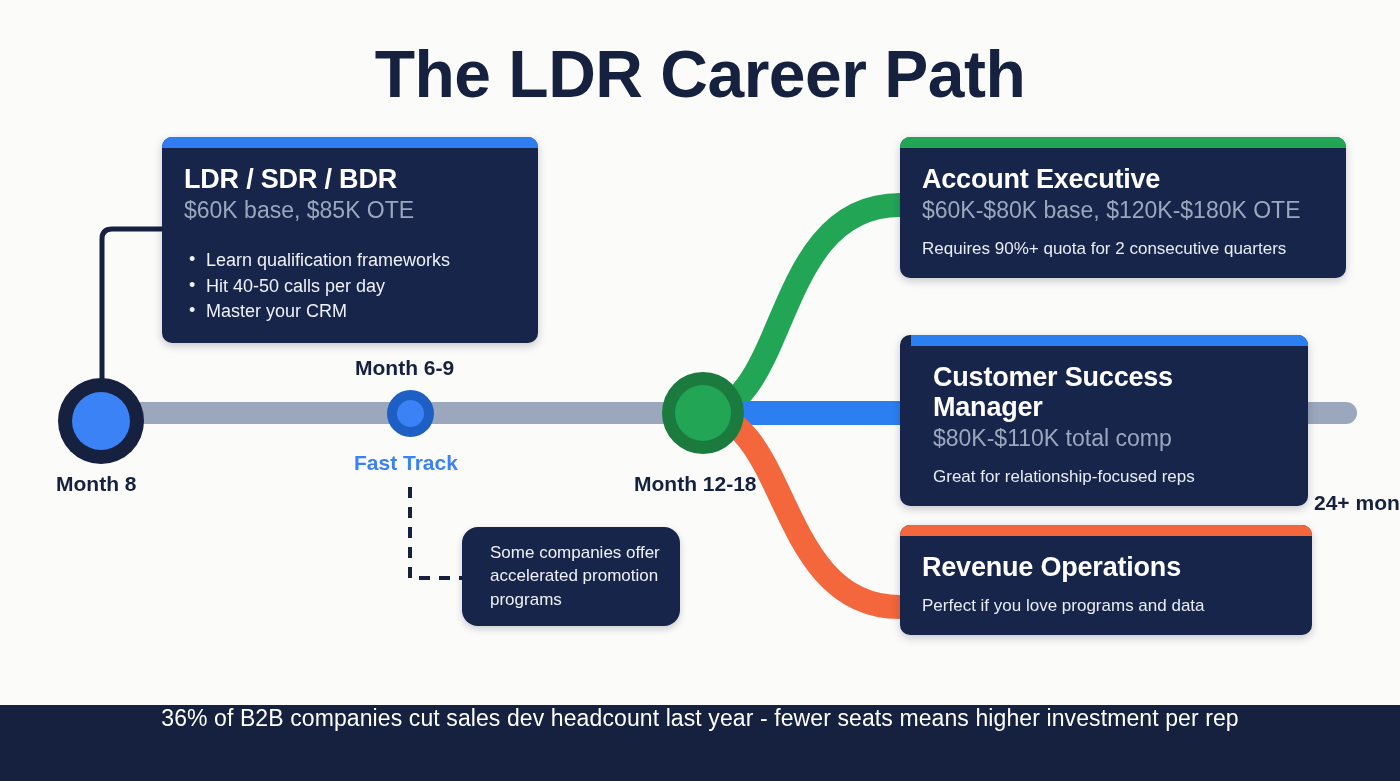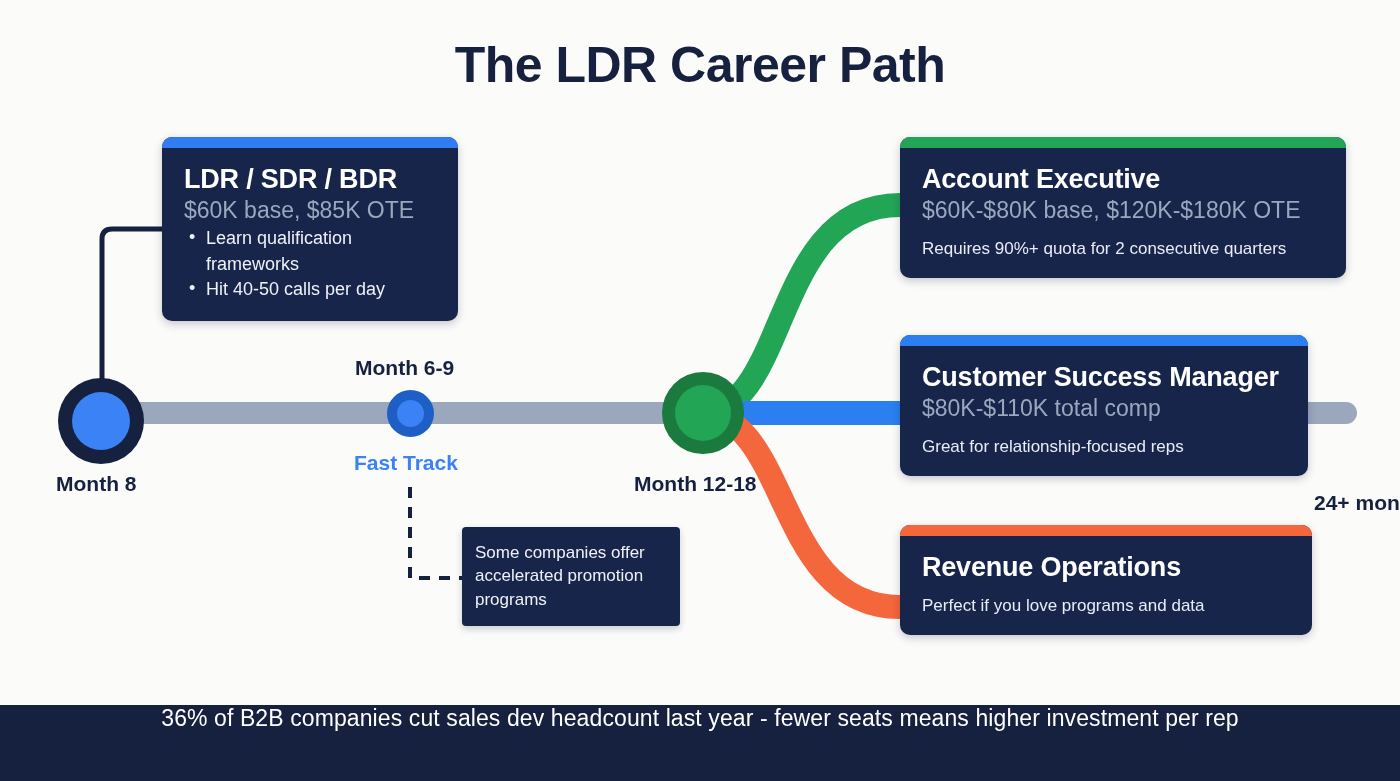--- a/index.html
+++ b/index.html
@@ -9,21 +9,21 @@
     background: #fbfbfa;
     font-family: "Liberation Sans", sans-serif;
     overflow: hidden;
   }
   #stage { position: relative; width: 1400px; height: 781px; background: #fbfbfa; }
 
   
   #page-title {
     position: absolute; top: 36px; left: 0; width: 1400px;
     text-align: center;
-    font-size: 50px; font-weight: bold; letter-spacing: -0.5px;
+    font-size: 66px; font-weight: bold; letter-spacing: -0.5px;
     color: #16213f;
   }
 
   
   #wires { position: absolute; top: 0; left: 0; width: 1400px; height: 781px; }
 
   
   .card {
     position: absolute;
     background: #18254b;
@@ -37,33 +37,33 @@
     font-size: 27px; font-weight: bold; color: #ffffff;
     line-height: 1.12; letter-spacing: -0.2px;
   }
   .card-sub {
     font-size: 23px; color: #9aa7bd; font-weight: normal;
     line-height: 1.25; margin-top: 2px;
   }
   .card-note {
     font-size: 17px; color: #e8ecf4; margin-top: 13px; line-height: 1.3;
   }
-  .card-list { margin-top: 1px; list-style: none; }
+  .card-list { margin-top: 23px; list-style: none; }
   .card-list li {
     font-size: 18px; color: #eef1f7; line-height: 1.42;
     padding-left: 22px; position: relative;
   }
   .card-list li::before {
     content: "\2022"; position: absolute; left: 5px; top: -1px;
     font-size: 18px; color: #eef1f7;
   }
 
-  #card-ldr { left: 162px; top: 137px; width: 296px; }
+  #card-ldr { left: 162px; top: 137px; width: 376px; }
   #card-ae  { left: 900px; top: 137px; width: 446px; }
-  #card-csm { left: 900px; top: 335px; width: 408px; }
+  #card-csm { left: 900px; top: 335px; width: 408px; padding-left: 11px; }
   #card-revops { left: 900px; top: 525px; width: 412px; }
 
   
   .node { position: absolute; border-radius: 50%; }
 
   #node-month0 {
     left: 58px; top: 378px; width: 86px; height: 86px;
     background: #16213f;
     display: flex; align-items: center; justify-content: center;
   }
@@ -100,22 +100,22 @@
   #label-24months { left: 1268px; top: 491px; margin-left: 46px; }
 
   #label-fasttrack {
     position: absolute; left: 354px; top: 451px;
     font-size: 21px; font-weight: bold; color: #3b82f6; white-space: nowrap;
   }
 
   
   #annotation-box {
     position: absolute; left: 462px; top: 527px; width: 218px;
-    background: #18254b; border-radius: 4px;
-    padding: 14px 17px 15px 13px;
+    background: #18254b; border-radius: 16px;
+    padding: 14px 17px 15px 28px;
     box-shadow: 0 3px 7px rgba(12,20,45,0.2);
   }
   #annotation-box .ann-text {
     font-size: 17px; color: #eef1f7; line-height: 1.38;
   }
 
   
   #bottom-banner {
     position: absolute; left: 0; bottom: 0; width: 1400px; height: 76px;
     background: #16213f;
@@ -148,20 +148,21 @@
   </svg>
 
   <div class="card" id="card-ldr">
     <div class="card-accent" style="background:#2f7df0"></div>
     <div class="card-body">
       <div class="card-title">LDR / SDR / BDR</div>
       <div class="card-sub">$60K base, $85K OTE</div>
       <ul class="card-list">
         <li>Learn qualification frameworks</li>
         <li>Hit 40-50 calls per day</li>
+        <li>Master your CRM</li>
       </ul>
     </div>
   </div>
 
   <div class="card" id="card-ae">
     <div class="card-accent" style="background:#22a555"></div>
     <div class="card-body">
       <div class="card-title">Account Executive</div>
       <div class="card-sub">$60K-$80K base, $120K-$180K OTE</div>
       <div class="card-note">Requires 90%+ quota for 2 consecutive quarters</div>

